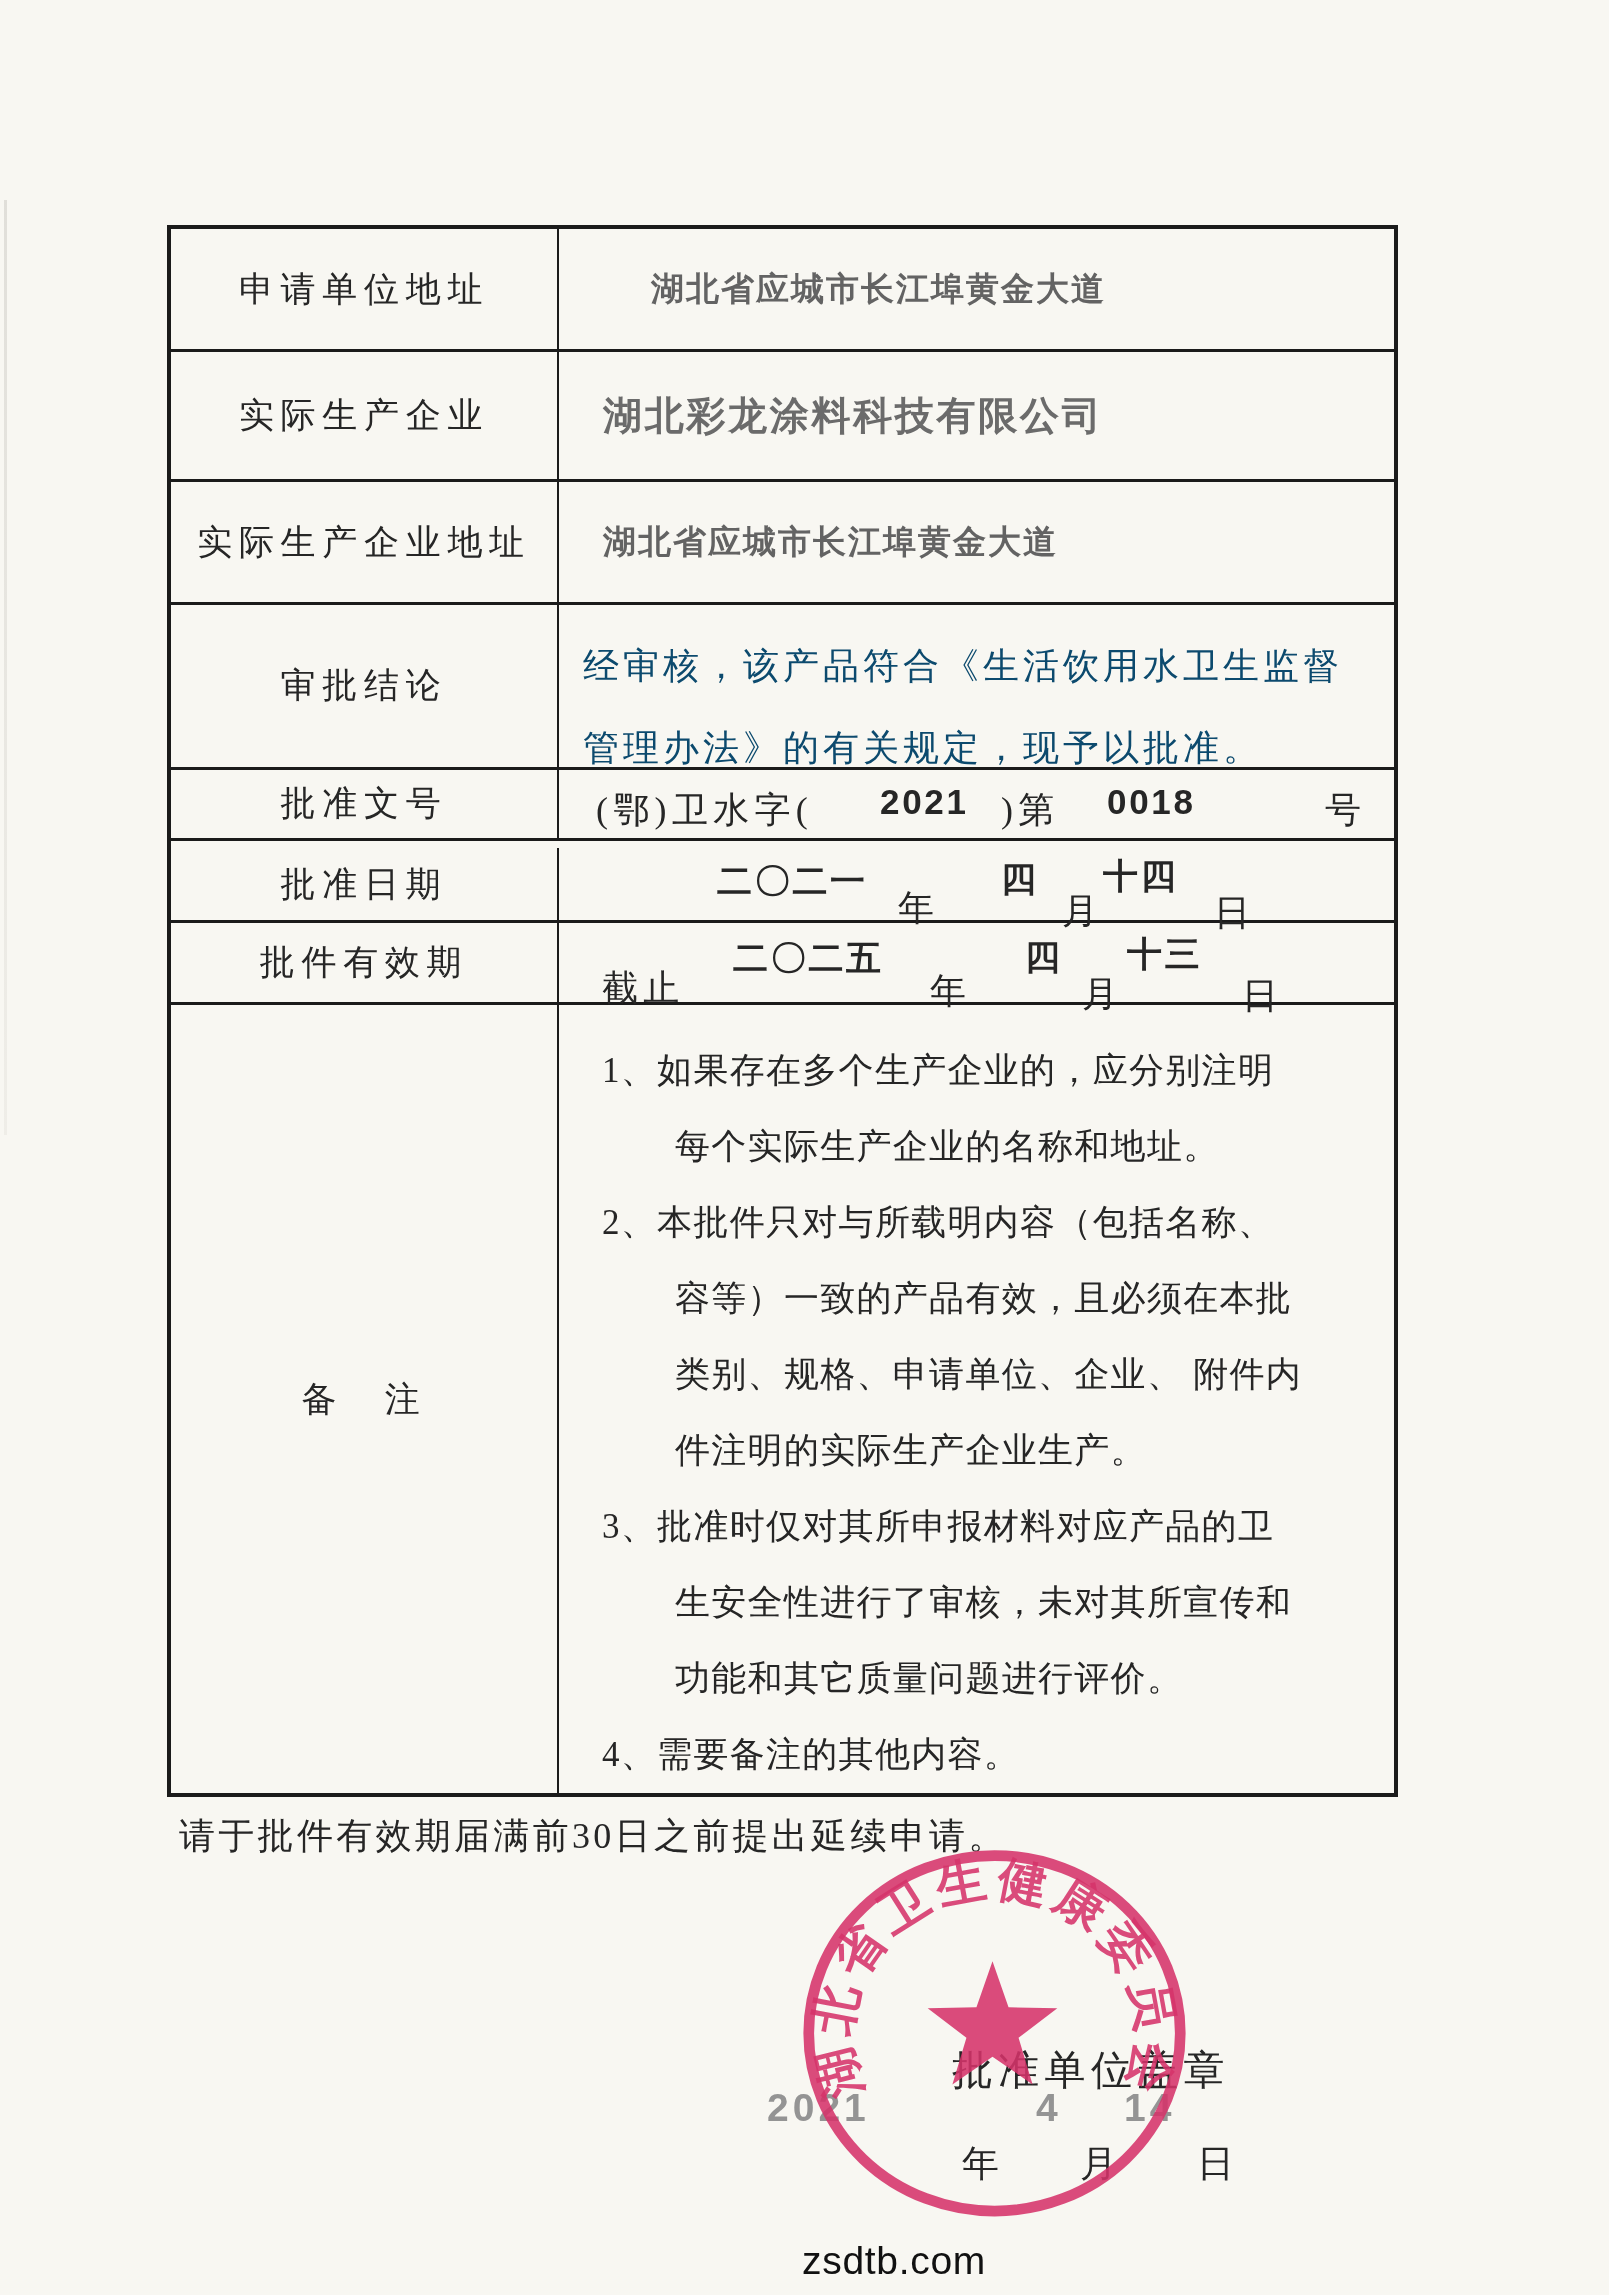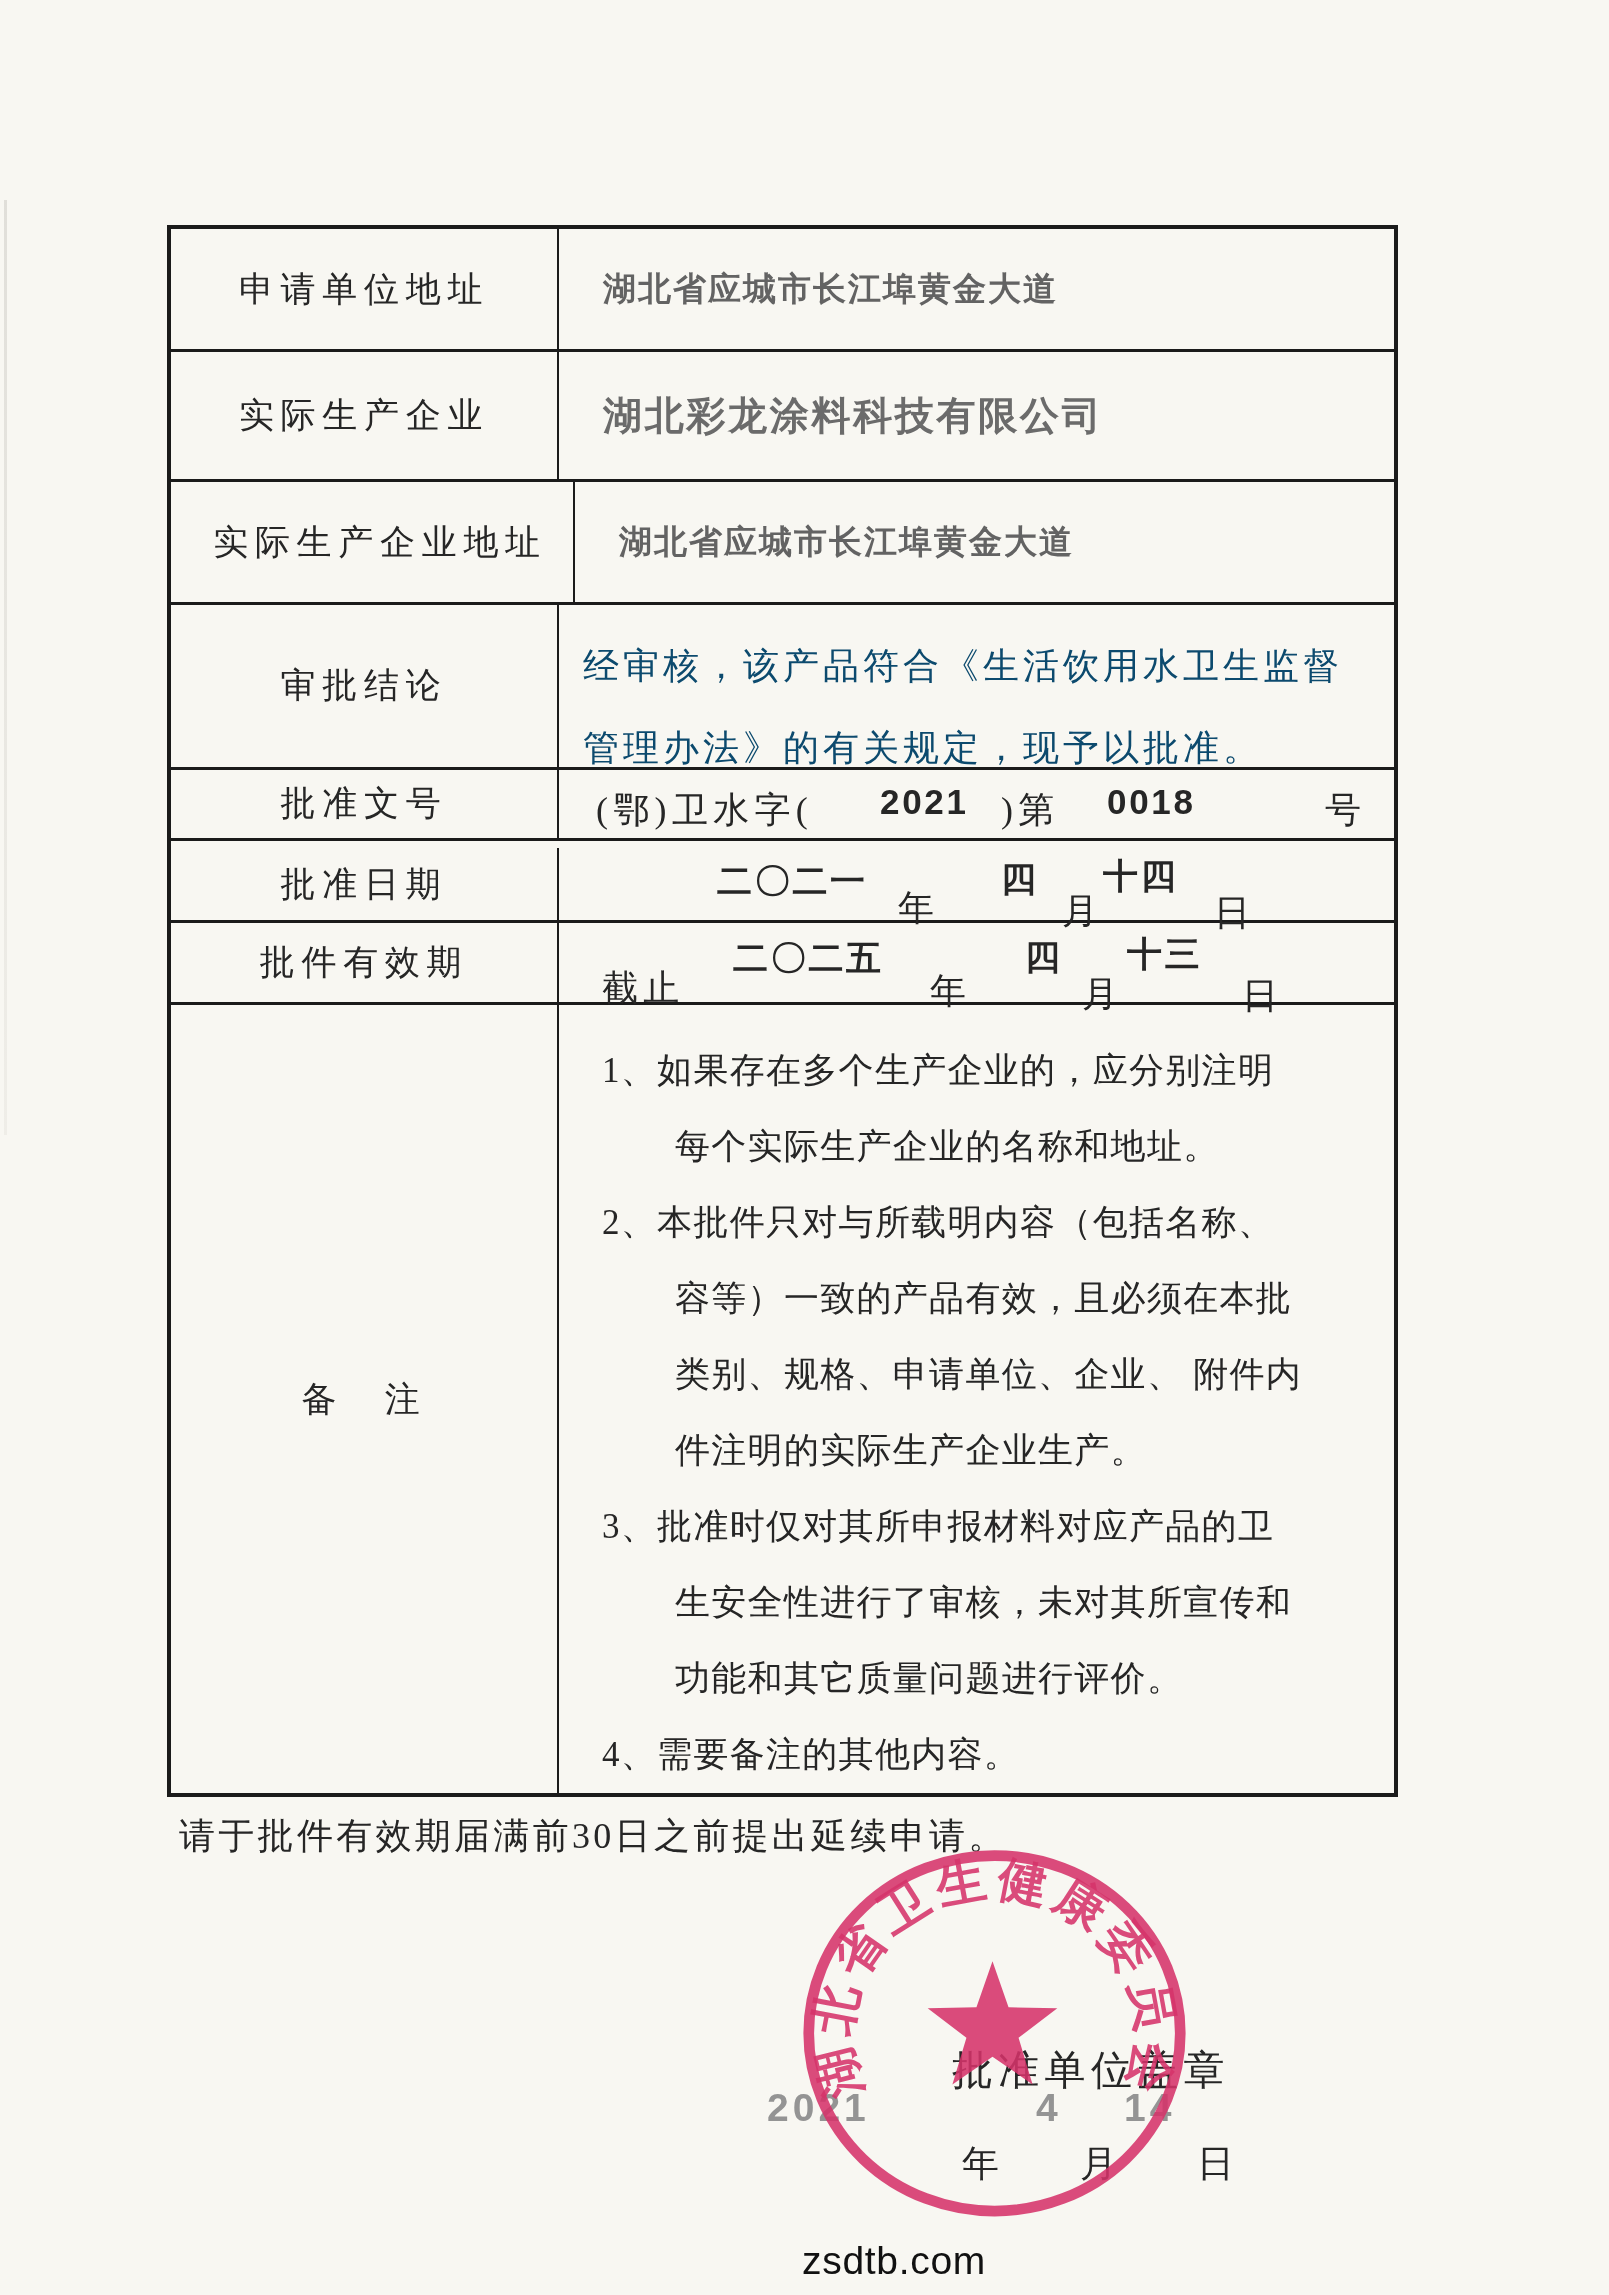--- a/index.html
+++ b/index.html
@@ -28,21 +28,21 @@
   .row{display:flex;border-bottom:3.3px solid #1b1b1b;box-sizing:border-box;}
   .row:last-child{border-bottom:none;flex:1;}
   .lab{
     width:388px;flex:0 0 388px;
     border-right:2.7px solid #1b1b1b;box-sizing:border-box;
     display:flex;align-items:center;justify-content:center;
     font-size:35px;letter-spacing:6.7px;color:#262626;
   }
   .val{flex:1;position:relative;box-sizing:border-box;}
   .val.center{display:flex;align-items:center;}
-  .r1{height:147px;} .r2{height:155px;} .r3{height:146px;padding-left:16px;}
+  .r1{height:147px;gap:48px;} .r2{height:155px;} .r3{height:146px;}
   .r4{height:165px;} .r5{height:84px;} .r6{height:90px;margin-top:7px;} .r7{height:97px;gap:20px;}
   
   .print-bold{
     font-family:"Liberation Sans","DejaVu Sans",sans-serif;
     font-weight:700;color:#636363;letter-spacing:2px;font-size:33px;
     padding-left:44px;
   }
   .company{font-size:39px;letter-spacing:2.7px;color:#6b6b6b;}
   .gray-print{
     font-family:"Liberation Sans","DejaVu Sans",sans-serif;

